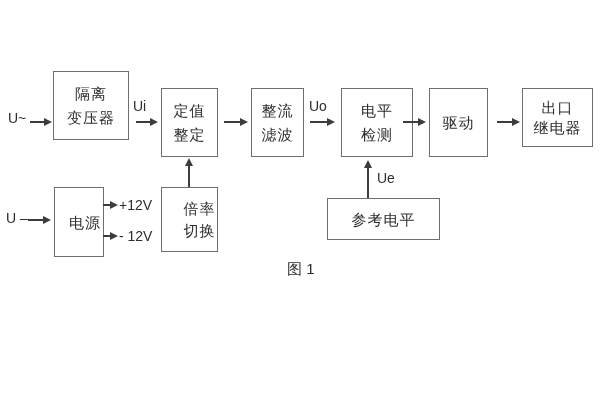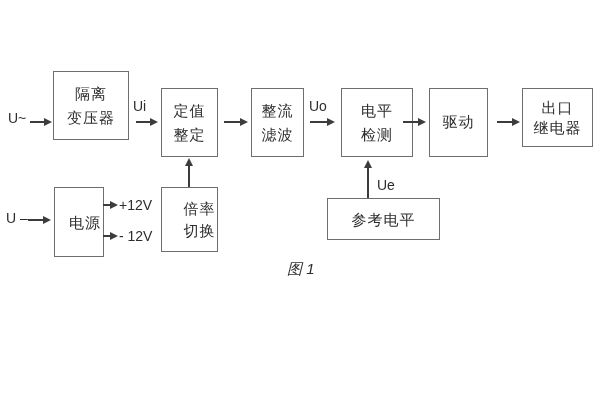--- a/index.html
+++ b/index.html
@@ -75,21 +75,21 @@
   <div class="blk" style="left:251px; top:88px; width:53px; height:69px;">
     <span>整流</span>
     <span>滤波</span>
   </div>
 
   <div class="blk" style="left:341px; top:88px; width:72px; height:69px;">
     <span>电平</span>
     <span>检测</span>
   </div>
 
-  <div class="blk single" style="left:429px; top:88px; width:59px; height:69px;font-family:Liberation Serif, serif;">
+  <div class="blk single" style="left:429px; top:88px; width:59px; height:69px;">
     <span>驱动</span>
   </div>
 
   <div class="blk" style="left:522px; top:88px; width:71px; height:59px;">
     <span>出口</span>
     <span>继电器</span>
   </div>
 
   <div class="blk single" style="left:54px; top:187px; width:50px; height:70px;align-items:flex-end;">
     <span>电源</span>
@@ -100,25 +100,25 @@
     <span>切换</span>
   </div>
 
   <div class="blk single" style="left:327px; top:198px; width:113px; height:42px;">
     <span>参考电平</span>
   </div>
 
   <span class="lbl" style="left:8px; top:111px;">U~</span>
   <span class="lbl" style="left:133px; top:99px;text-align:center;">Ui</span>
   <span class="lbl" style="left:309px; top:99px;">Uo</span>
-  <span class="lbl" style="left:377px; top:178px;">Ue</span>
+  <span class="lbl" style="left:377px; top:171px;">Ue</span>
   <span class="lbl" style="left:6px; top:211px;">U –</span>
   <span class="lbl" style="left:119px; top:198px;">+12V</span>
   <span class="lbl" style="left:119px; top:229px;">- 12V</span>
-  <span class="caption" style="left:287px; top:261px;font-style:italic;">图 1</span>
+  <span class="caption" style="left:287px; top:261px;">图 1</span>
 
   <div class="hline" style="left:30px; top:121px; width:15px;"></div>
   <div class="head-r" style="left:44px; top:118px;"></div>
 
   <div class="hline" style="left:136px; top:121px; width:15px;"></div>
   <div class="head-r" style="left:150px; top:118px;"></div>
 
   <div class="hline" style="left:224px; top:121px; width:17px;"></div>
   <div class="head-r" style="left:240px; top:118px;"></div>
 

